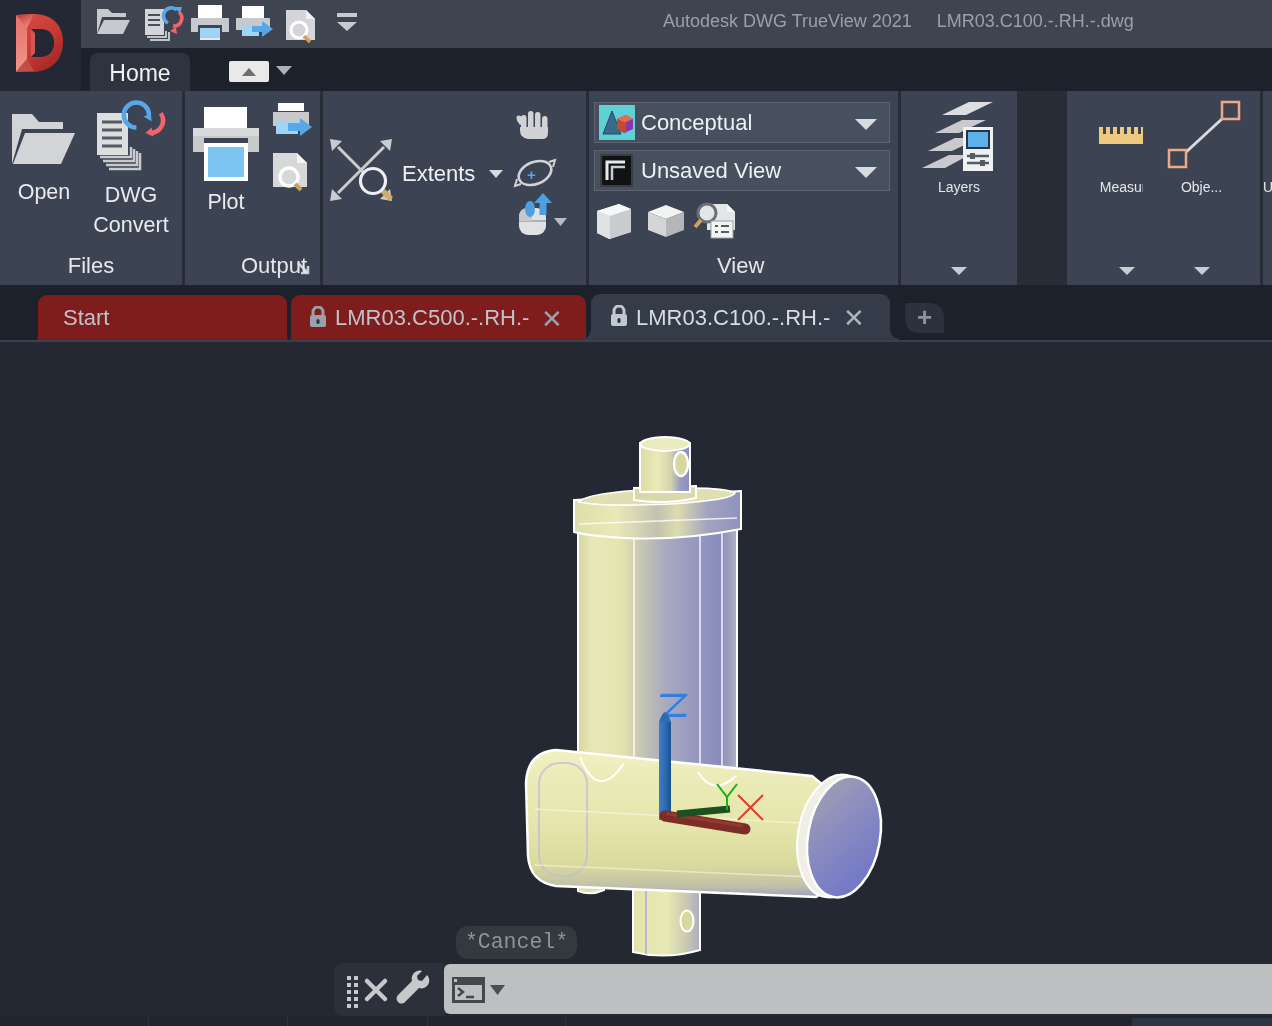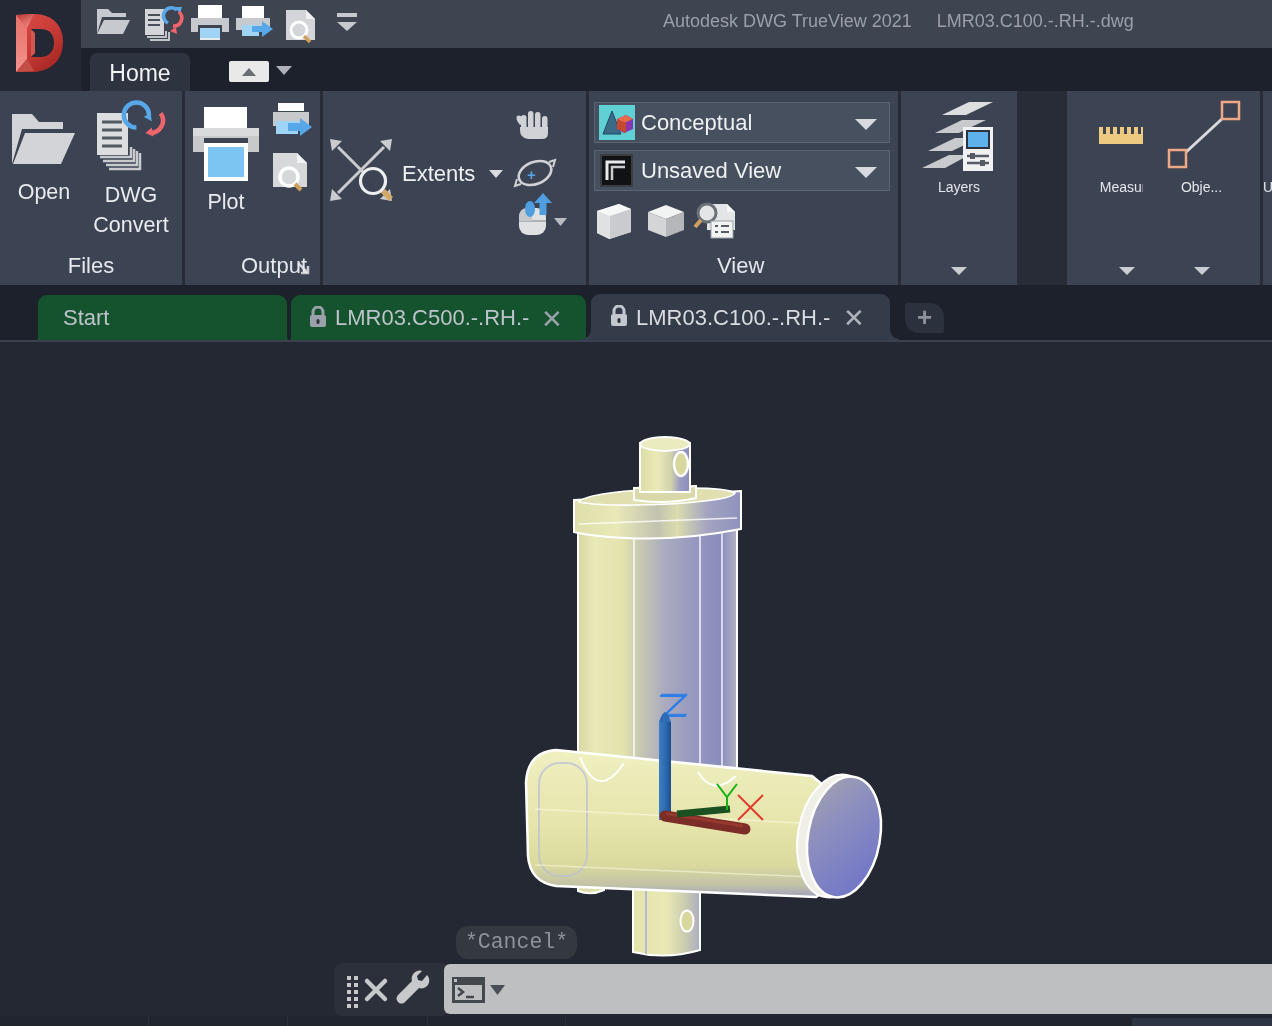--- a/index.html
+++ b/index.html
@@ -22,21 +22,21 @@
   .plabel{position:absolute;bottom:6px;left:0;width:100%;text-align:center;font-size:22px;color:#e4e7eb;}
   .biglabel{position:absolute;top:88px;left:0;width:100%;text-align:center;font-size:14px;color:#e4e7eb;}
   .pcaret{position:absolute;bottom:10px;left:50%;margin-left:-8px;width:0;height:0;border-left:8px solid transparent;border-right:8px solid transparent;border-top:8px solid #c9cdd3;}
   .btnlabel{font-size:21.5px;color:#e9ebee;text-align:center;}
   
   .combo{position:absolute;left:5px;width:296px;height:41px;background:#46505f;border:1px solid #5c6472;box-sizing:border-box;}
   .combo .ctext{position:absolute;left:46px;top:7px;font-size:22px;color:#eef0f2;}
   .combo .ccaret{position:absolute;right:12px;top:16px;width:0;height:0;border-left:11px solid transparent;border-right:11px solid transparent;border-top:11px solid #d7dade;}
   
   #doctabs{left:0;top:285px;width:1272px;height:57px;background:#1c212b;}
-  .dtab{position:absolute;top:295px;height:52px;border-radius:9px 9px 0 0;background:#14532d;color:#bdc3cb;font-size:22px;}
+  .dtab{position:absolute;top:295px;height:52px;border-radius:9px 9px 0 0;background:#7f1d1d;color:#bdc3cb;font-size:22px;}
   .dtab .xbtn{position:absolute;top:9px;font-size:26px;color:#9aa0a9;}
   #tabline{left:0;top:340px;width:1272px;height:2px;background:#3a414e;}
   .dtab:before{content:"";position:absolute;left:-9px;bottom:0;width:9px;height:11px;background:radial-gradient(circle 9px at 0px 0px, rgba(0,0,0,0) 0 8.5px, #2b313d 9px);}
   .dtab:after{content:"";position:absolute;right:-9px;bottom:0;width:9px;height:11px;background:radial-gradient(circle 9px at 9px 0px, rgba(0,0,0,0) 0 8.5px, #2b313d 9px);}
   #dtab-3:before{background:radial-gradient(circle 9px at 0px 0px, rgba(0,0,0,0) 0 8.5px, #353c49 9px);}
   #dtab-3:after{background:radial-gradient(circle 9px at 9px 0px, rgba(0,0,0,0) 0 8.5px, #353c49 9px);}
   
   #canvas{left:0;top:342px;width:1272px;height:674px;background:#232833;}
   #cancelbox{left:456px;top:926px;width:121px;height:33px;background:#34383f;border-radius:12px;color:#8e939a;font-family:"Liberation Mono",monospace;font-size:21.5px;text-align:center;line-height:32px;}
   

